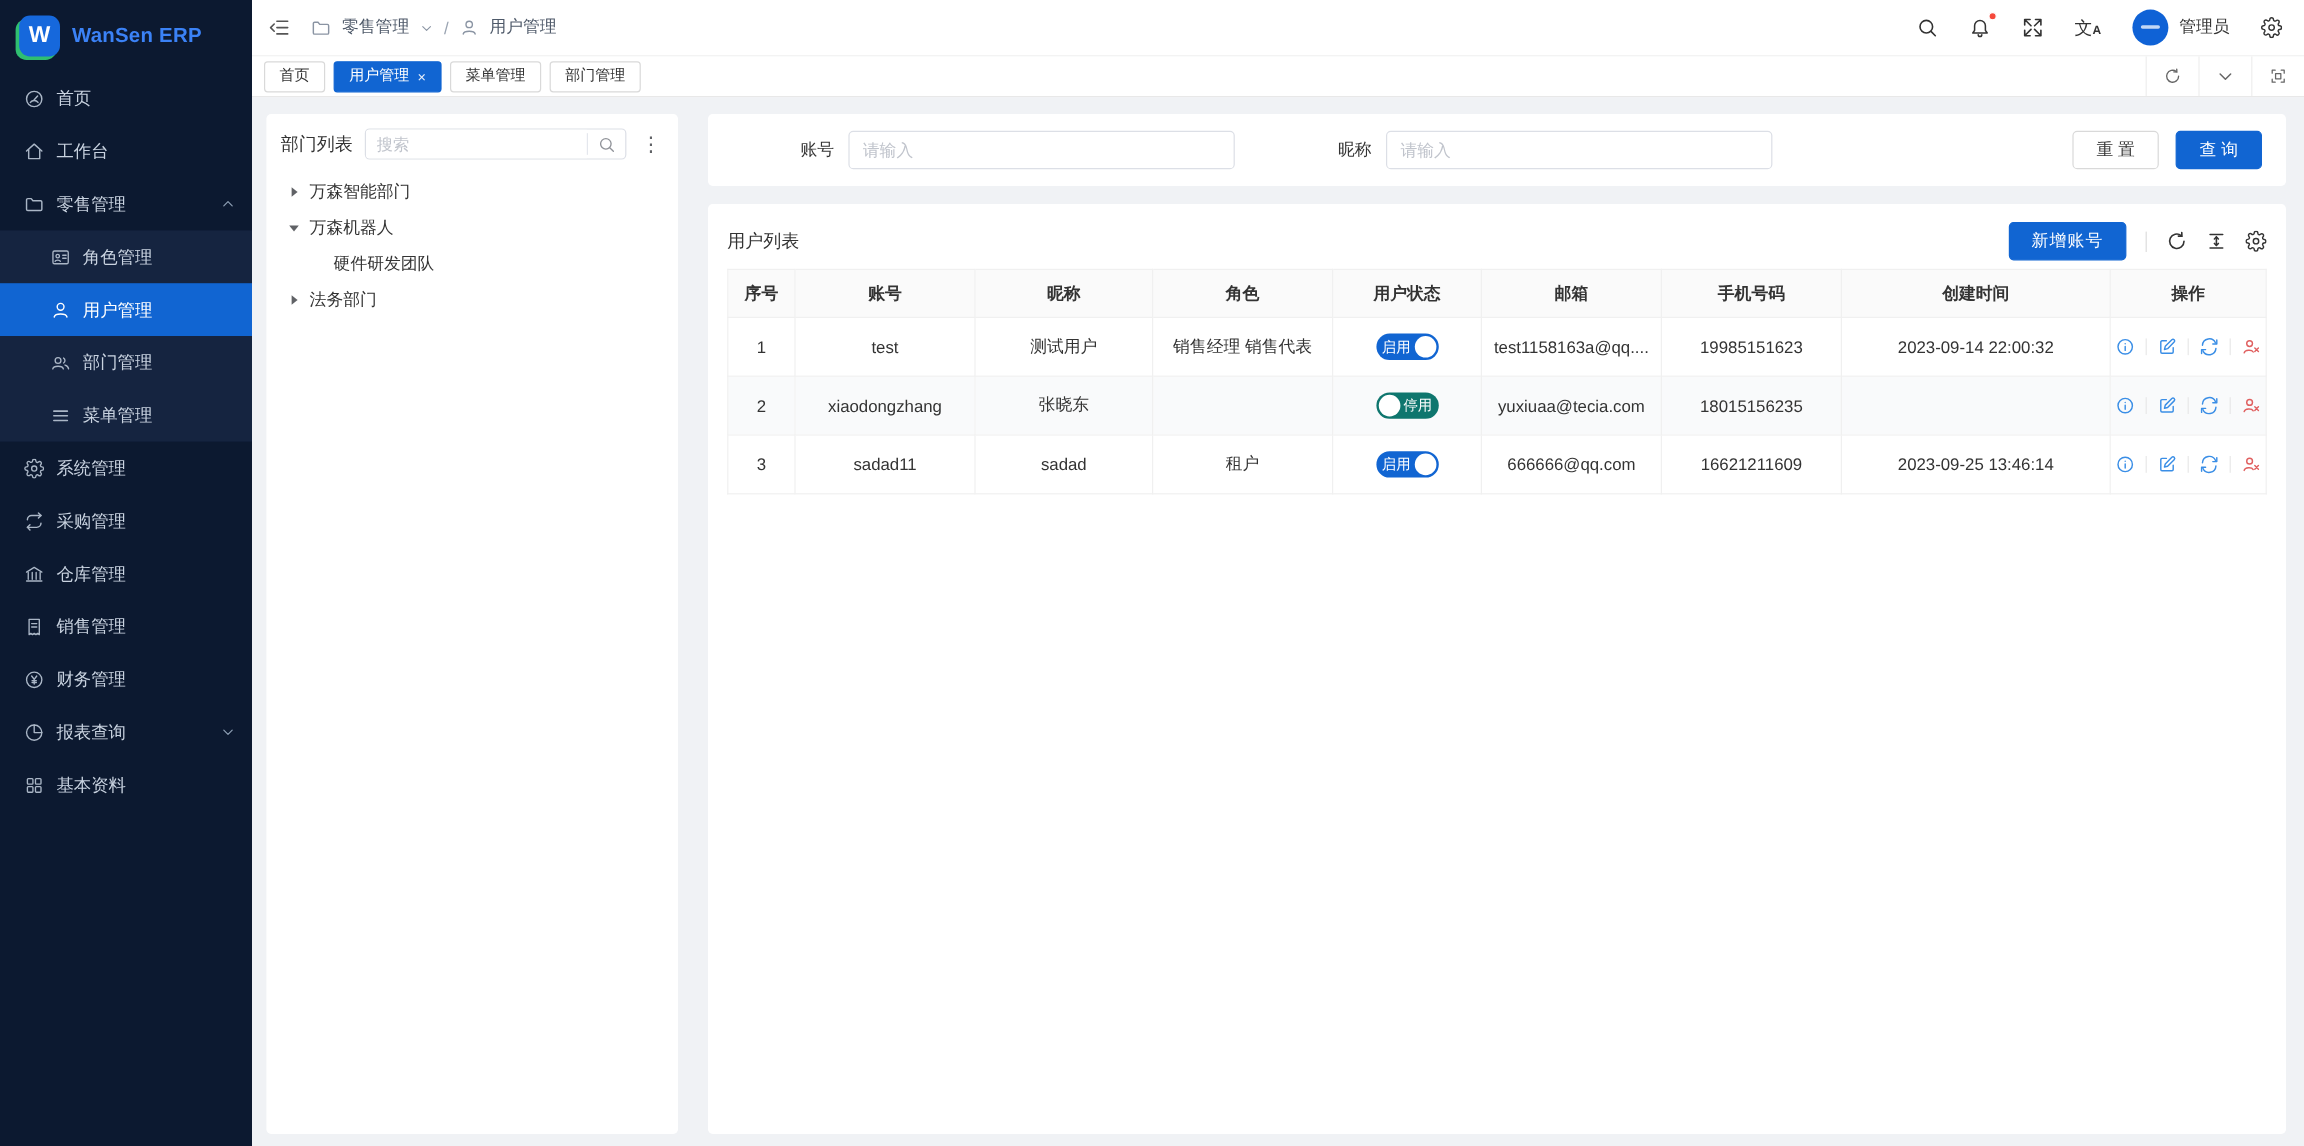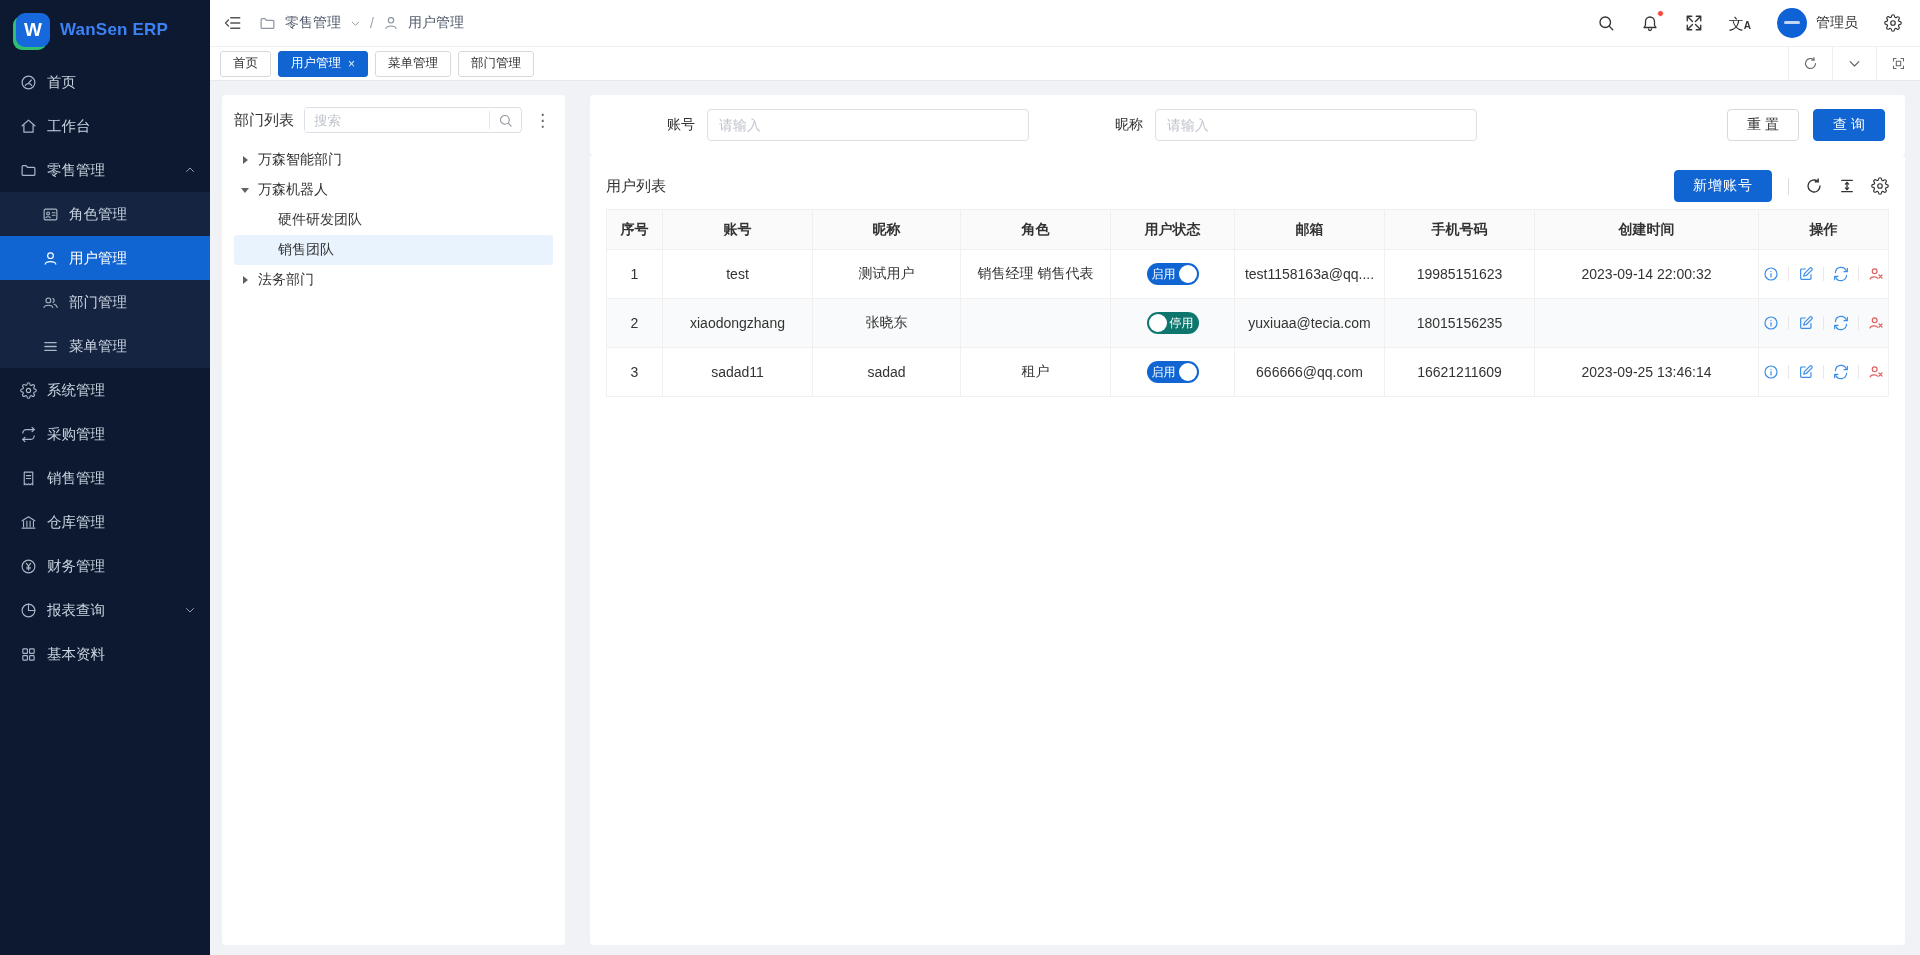--- a/index.html
+++ b/index.html
@@ -66,21 +66,21 @@
   .dots { font-size:17px; color:#606266; cursor:pointer; line-height:1; padding:0 2px; }
   .tree { margin-top:12px; }
   .tree-row { height:30px; display:flex; align-items:center; gap:6px; padding-left:4px; border-radius:3px; cursor:pointer; font-size:14px; color:#333; }
   .tree-row.child { padding-left:44px; }
   .tree-row.selected { background:#e8f3fe; }
   .caret { width:14px; display:flex; justify-content:center; }
   .caret-r { width:0; height:0; border-left:5px solid #606266; border-top:4px solid transparent; border-bottom:4px solid transparent; }
   .caret-d { width:0; height:0; border-top:5px solid #606266; border-left:4px solid transparent; border-right:4px solid transparent; }
 
   
-  .work { flex:1; display:flex; flex-direction:column; min-width:0; }
+  .work { flex:1; display:flex; flex-direction:column; gap:15px; min-width:0; }
   .filter-card { height:60px; background:#fff; border-radius:4px; display:flex; align-items:center; padding:0 20px; flex:none; }
   .f-item { display:flex; align-items:center; gap:12px; }
   .f-item:first-child { margin-left:57px; }
   .f-item + .f-item { margin-left:86px; }
   .f-label { color:#333; }
   .f-input { width:322px; height:32px; border:1px solid #dcdfe6; border-radius:4px; padding:0 11px; font-size:14px; font-family:inherit; color:#333; outline:none; }
   .f-input::placeholder { color:#c0c4cc; }
   .f-btns { margin-left:auto; display:flex; gap:14px; }
   .btn { height:32px; padding:0 15px; border-radius:4px; font-size:14px; font-family:inherit; cursor:pointer; letter-spacing:4px; text-indent:4px; display:inline-flex; align-items:center; }
   .btn-plain { background:#fff; border:1px solid #d9d9d9; color:#333; }
@@ -357,29 +357,29 @@
         <span class="grow">系统管理</span>
       </div>
       <div class="m-item">
         <svg class="ic">
             <use href="#i-repeat"></use>
           </svg>
         <span class="grow">采购管理</span>
       </div>
       <div class="m-item">
         <svg class="ic">
+            <use href="#i-bank"></use>
+          </svg>
+        <span class="grow">仓库管理</span>
+      </div>
+      <div class="m-item">
+        <svg class="ic">
             <use href="#i-receipt"></use>
           </svg>
         <span class="grow">销售管理</span>
-      </div>
-      <div class="m-item">
-        <svg class="ic">
-            <use href="#i-bank"></use>
-          </svg>
-        <span class="grow">仓库管理</span>
       </div>
       <div class="m-item">
         <svg class="ic">
             <use href="#i-finance"></use>
           </svg>
         <span class="grow">财务管理</span>
       </div>
       <div class="m-item">
         <svg class="ic">
             <use href="#i-pie"></use>
@@ -497,23 +497,20 @@
             <span>万森智能部门</span>
           </div>
           <div class="tree-row">
             <span class="caret">
                 <i class="caret-d"></i>
               </span>
             <span>万森机器人</span>
           </div>
           <div class="tree-row child">
             <span>硬件研发团队</span>
-          </div>
-          <div class="tree-row child selected">
-            <span>销售团队</span>
           </div>
           <div class="tree-row">
             <span class="caret">
                 <i class="caret-r"></i>
               </span>
             <span>法务部门</span>
           </div>
         </div>
       </section>
 

